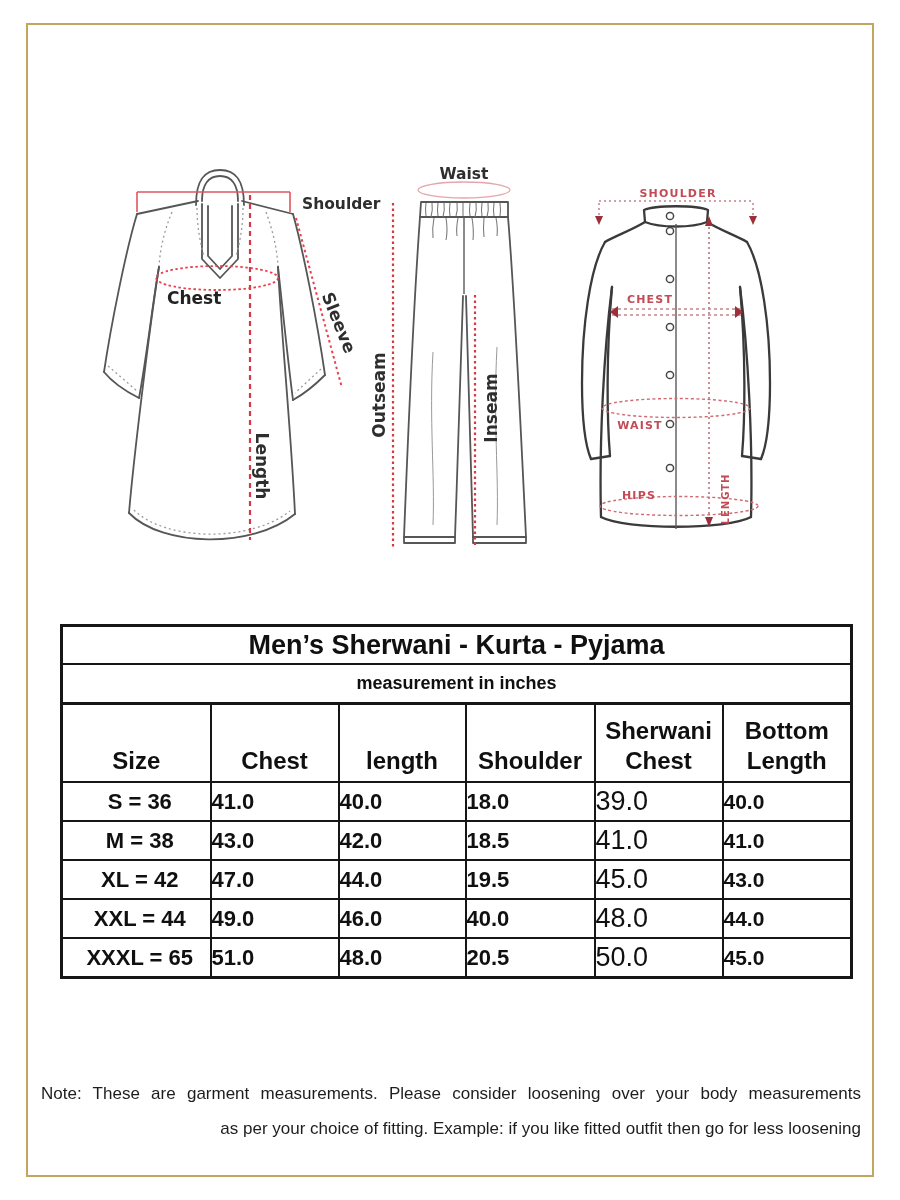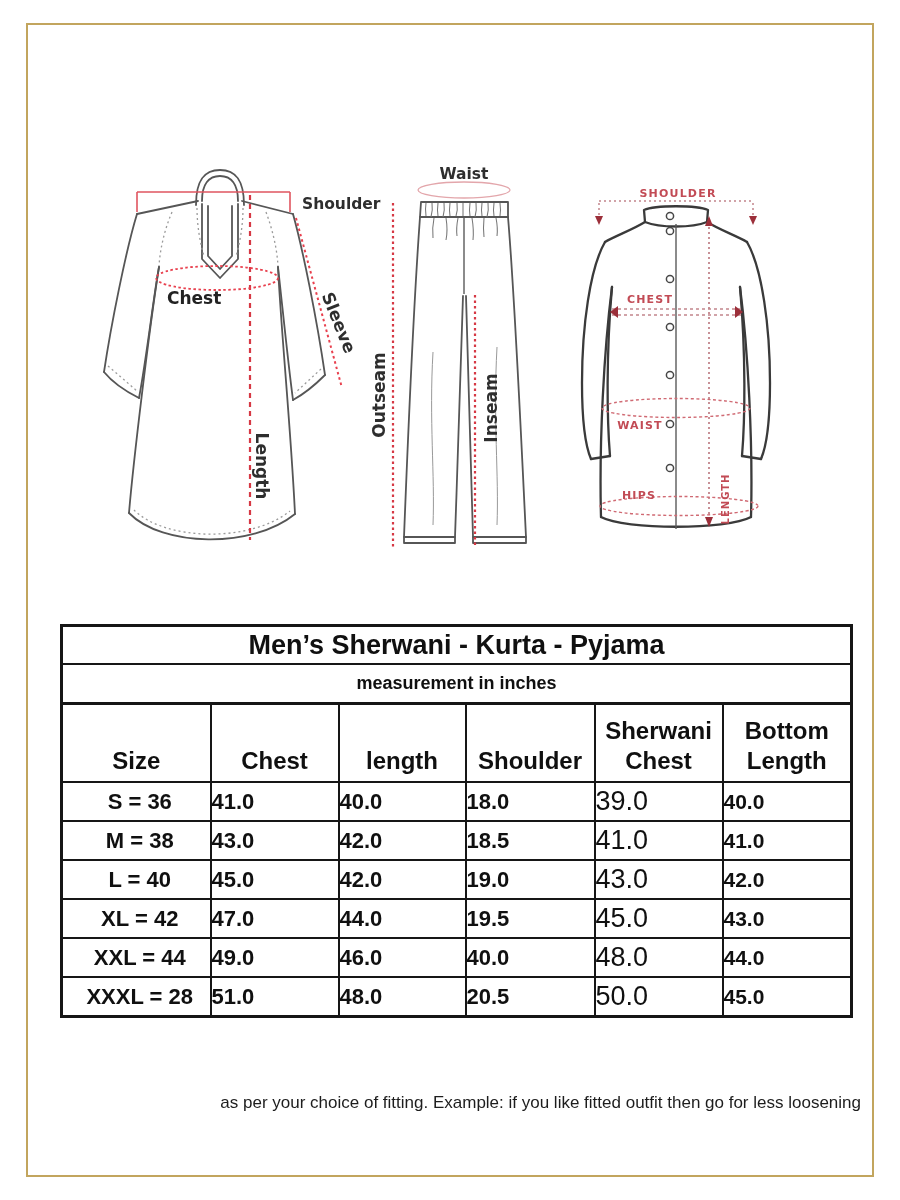--- a/index.html
+++ b/index.html
@@ -207,51 +207,44 @@
       </tr>
       <tr class="data-row">
         <td class="size-cell">M = 38</td>
         <td>43.0</td>
         <td>42.0</td>
         <td>18.5</td>
         <td class="sherwani-cell">41.0</td>
         <td class="bottom-cell">41.0</td>
       </tr>
       <tr class="data-row">
-        <td class="size-cell">L = 40</td>
-        <td>45.0</td>
-        <td>42.0</td>
-        <td>19.0</td>
-        <td class="sherwani-cell">43.0</td>
-        <td class="bottom-cell">42.0</td>
-      </tr>
-      <tr class="data-row">
         <td class="size-cell">XL = 42</td>
         <td>47.0</td>
         <td>44.0</td>
         <td>19.5</td>
         <td class="sherwani-cell">45.0</td>
         <td class="bottom-cell">43.0</td>
       </tr>
       <tr class="data-row">
         <td class="size-cell">XXL = 44</td>
         <td>49.0</td>
         <td>46.0</td>
         <td>40.0</td>
         <td class="sherwani-cell">48.0</td>
         <td class="bottom-cell">44.0</td>
       </tr>
       <tr class="data-row">
-        <td class="size-cell">XXXL = 28</td>
+        <td class="size-cell">XXXL = 65</td>
         <td>51.0</td>
         <td>48.0</td>
         <td>20.5</td>
         <td class="sherwani-cell">50.0</td>
         <td class="bottom-cell">45.0</td>
       </tr>
     </tbody>
   </table>
 
   <div class="note">
+    <div class="note-line1">Note: These are garment measurements. Please consider loosening over your body measurements</div>
     <div class="note-line2">as per your choice of fitting. Example: if you like fitted outfit then go for less loosening</div>
   </div>
 
 </div>
 
 </body></html>

